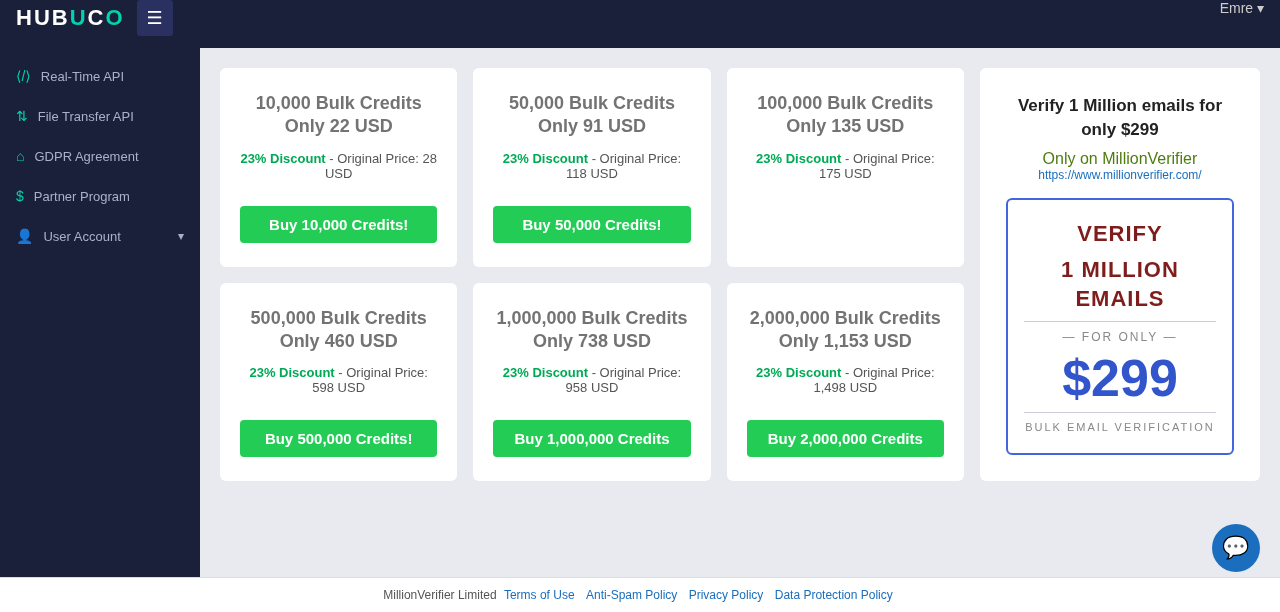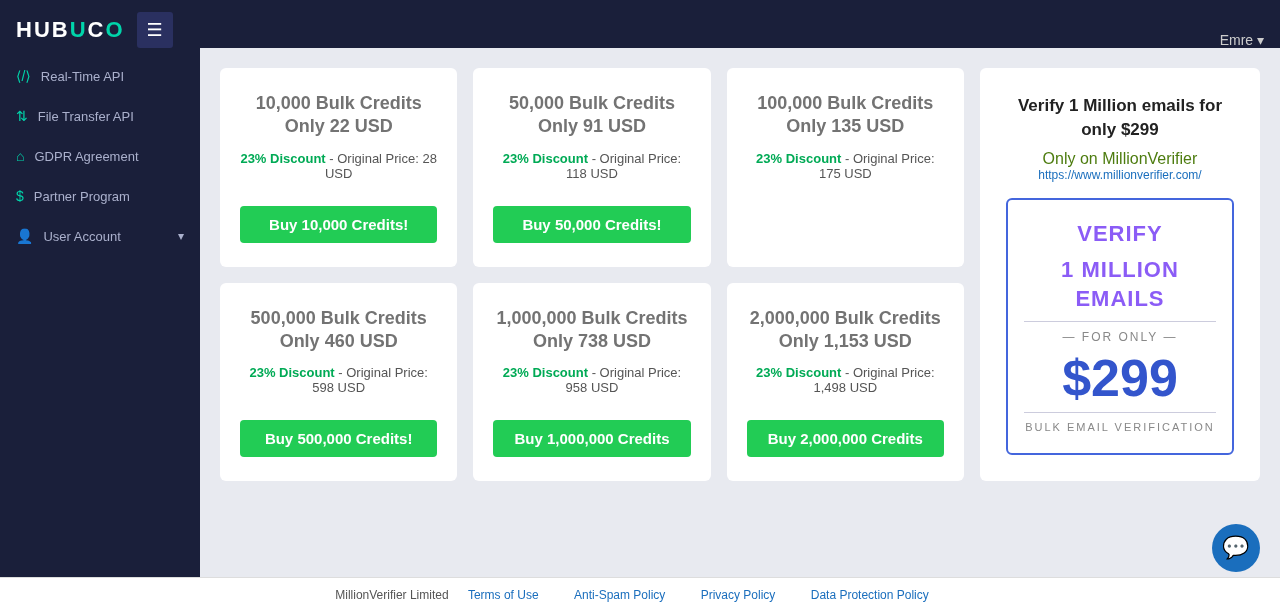--- a/index.html
+++ b/index.html
@@ -3,21 +3,21 @@
   <meta charset="utf-8">
   <style>
     * { box-sizing: border-box; margin: 0; padding: 0; }
     body { font-family: Arial, sans-serif; background: #f0f0f5; display: flex; flex-direction: column; height: 612px; overflow: hidden; }
 
     
     .header {
       background: #1a1f3a;
       height: 48px;
       display: flex;
-      align-items: flex-end;
+      align-items: flex-start;
       padding: 0 16px;
       justify-content: space-between;
       flex-shrink: 0;
     }
     .logo {
       color: white;
       font-size: 22px;
       font-weight: bold;
       letter-spacing: 2px;
     }
@@ -152,21 +152,21 @@
 
     .promo-box {
       border: 2px solid #4466dd;
       border-radius: 6px;
       padding: 20px 16px;
       width: 100%;
     }
     .promo-box .verify-text {
       font-size: 22px;
       font-weight: bold;
-      color: #8b5cf6;
+      color: #7f1d1d;
       letter-spacing: 1px;
       line-height: 1.3;
       margin-bottom: 8px;
     }
     .promo-box .for-only {
       font-size: 12px;
       color: #888;
       letter-spacing: 2px;
       margin-bottom: 8px;
     }
@@ -191,21 +191,21 @@
     
     .footer {
       background: white;
       padding: 10px 0;
       text-align: center;
       font-size: 12px;
       color: #555;
       flex-shrink: 0;
       border-top: 1px solid #ddd;
     }
-    .footer a { color: #1a6ebd; text-decoration: none; margin: 0 16px; }
+    .footer a { color: #1a6ebd; text-decoration: none; margin: 0 4px; }
 
     
     .chat-bubble {
       position: fixed;
       bottom: 40px;
       right: 20px;
       width: 48px;
       height: 48px;
       background: #1a6ebd;
       border-radius: 50%;

